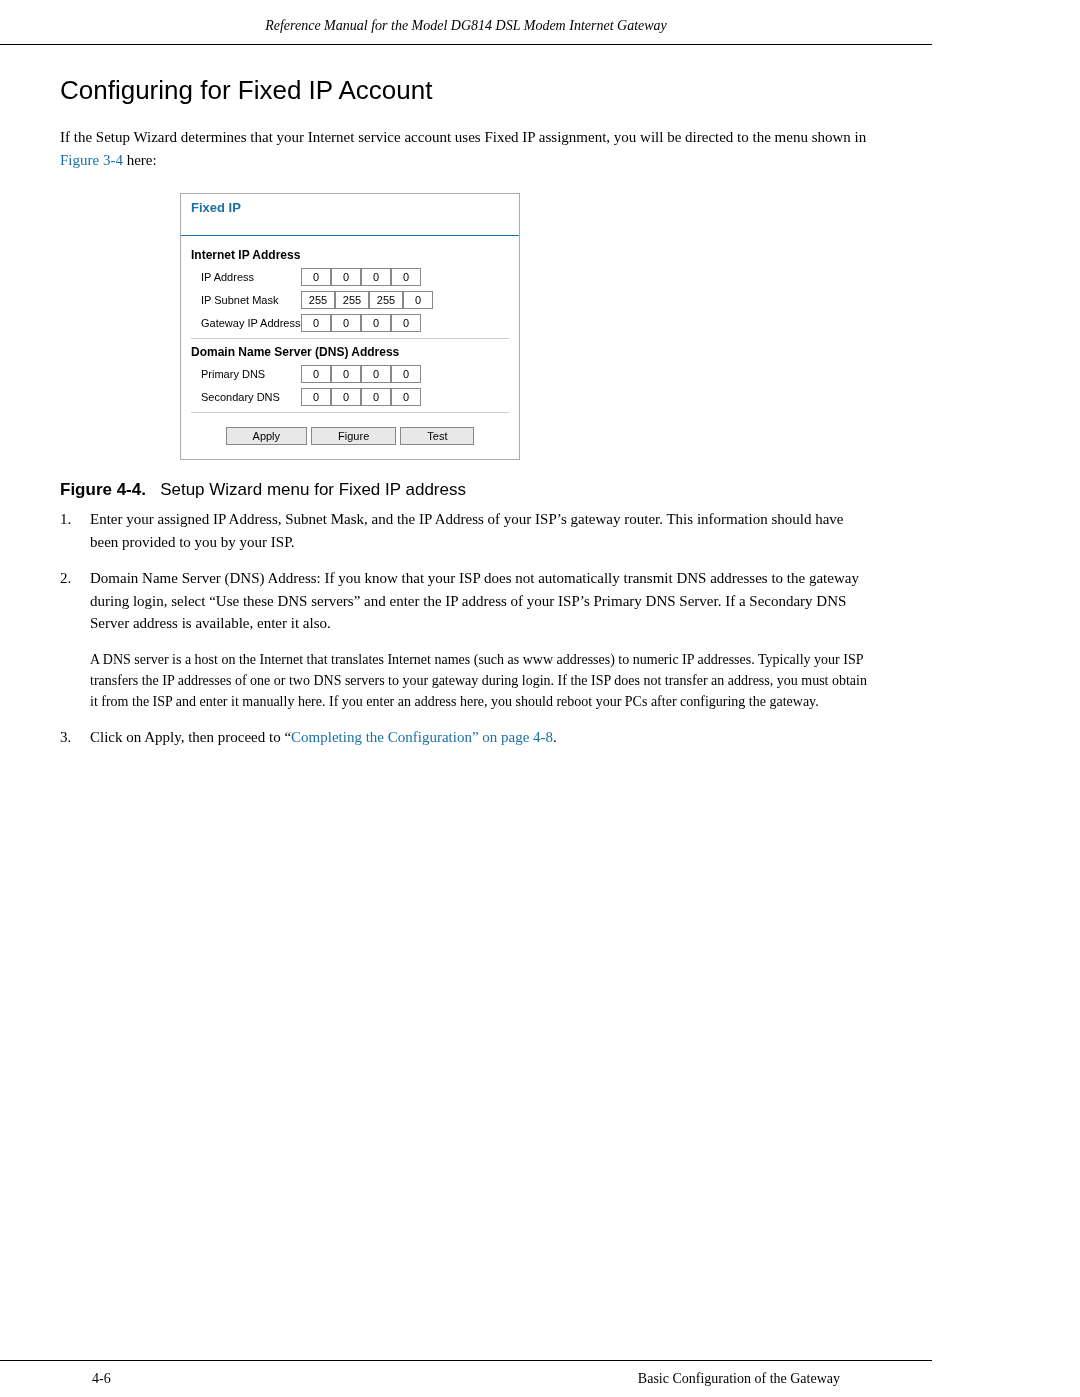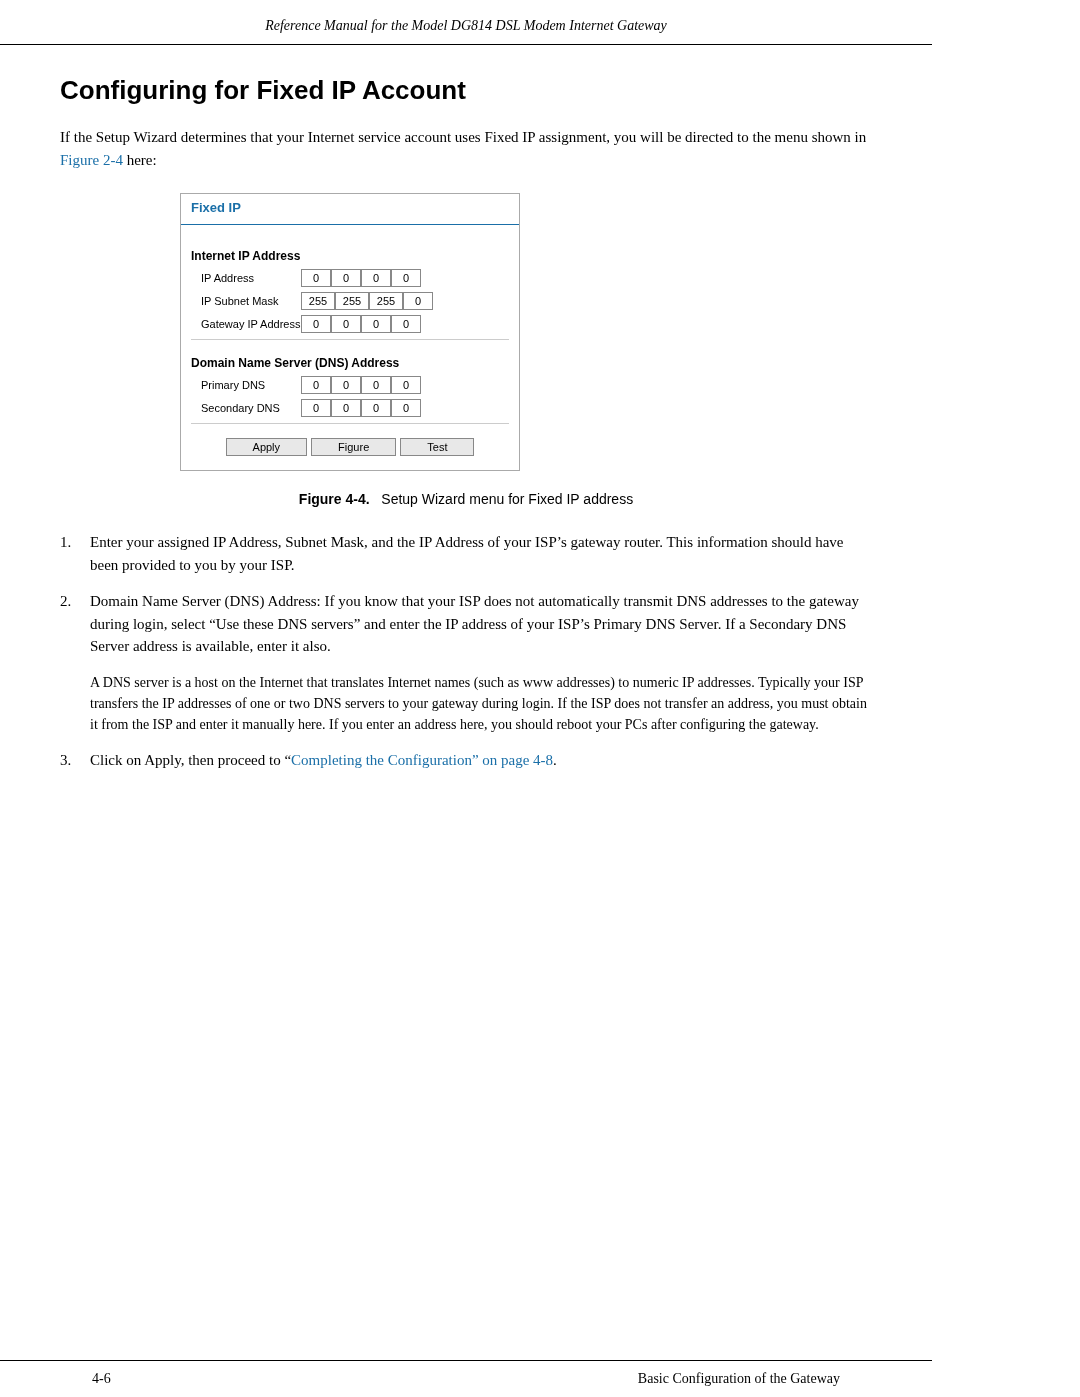--- a/index.html
+++ b/index.html
@@ -40,21 +40,21 @@
     }
 
     .content-area {
       padding: 30px 60px 40px 60px;
       flex: 1;
     }
 
     .page-title {
       font-family: Arial, sans-serif;
       font-size: 26px;
-      font-weight: bold;
+      font-weight: normal;
       color: #000;
       margin-bottom: 20px;
       border-bottom: none;
     }
 
     .intro-text {
       font-size: 15px;
       line-height: 1.5;
       margin-bottom: 22px;
       color: #000;
@@ -72,36 +72,36 @@
       margin-left: 120px;
       border: 1px solid #aaa;
       background: #fff;
     }
 
     .form-header-text {
       color: #1a6fa8;
       font-family: Arial, sans-serif;
       font-size: 13px;
       font-weight: bold;
-      padding: 6px 10px 9px 10px;
+      padding: 6px 10px 20px 10px;
       background: #fff;
       border-bottom: 1px solid #1a6fa8;
     }
 
     .form-body {
       padding: 8px 10px;
     }
 
     .section-label {
       font-family: Arial, sans-serif;
       font-size: 12px;
       font-weight: bold;
       color: #000;
       margin-bottom: 6px;
-      margin-top: 16px;
+      margin-top: 4px;
     }
 
     .form-row {
       display: flex;
       align-items: center;
       margin-bottom: 5px;
     }
 
     .field-label {
       font-family: Arial, sans-serif;
@@ -144,24 +144,23 @@
       font-family: Arial, sans-serif;
       font-size: 11px;
       padding: 2px 26px;
       border: 1px solid #888;
       background: #e8e8e8;
       cursor: pointer;
       color: #000;
     }
 
     .figure-caption {
-      text-align: center;
-      font-family: Arial, sans-serif;
-      font-size: 14px;
-      margin-bottom: 24px;
+      font-family: Arial, sans-serif;
+      font-size: 17px;
+      margin-bottom: 8px;
       margin-top: 4px;
     }
 
     .figure-caption strong {
       font-weight: bold;
     }
 
     
     .numbered-list {
       margin: 0;
@@ -222,21 +221,21 @@
 
 <div class="page-container">
   <div class="header-bar">
     <div class="header-text">Reference Manual for the Model DG814 DSL Modem Internet Gateway</div>
   </div>
 
   <div class="content-area">
     <h1 class="page-title">Configuring for Fixed IP Account</h1>
 
     <p class="intro-text">
-      <span>If the Setup Wizard determines that your Internet service account uses Fixed IP assignment, you will be directed to the menu shown in </span><a href="#">Figure 2-4</a><span> here:</span>
+      <span>If the Setup Wizard determines that your Internet service account uses Fixed IP assignment, you will be directed to the menu shown in </span><a href="#">Figure 3-4</a><span> here:</span>
     </p>
 
     <div class="form-container">
       <div class="form-header-text">Fixed IP</div>
       <div class="form-body">
         <div class="section-label">Internet IP Address</div>
 
         <div class="form-row">
           <div class="field-label">IP Address</div>
           <div class="ip-inputs">

